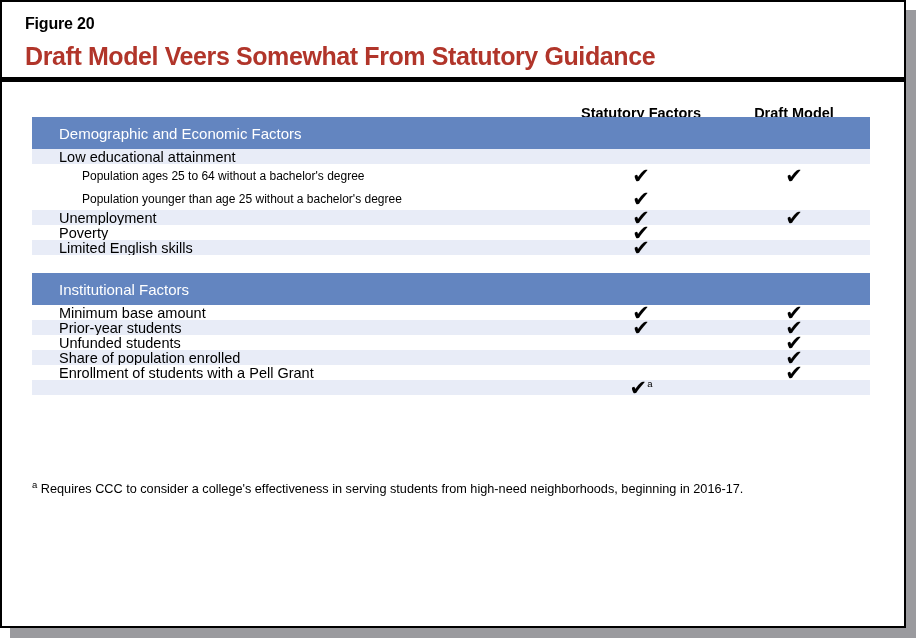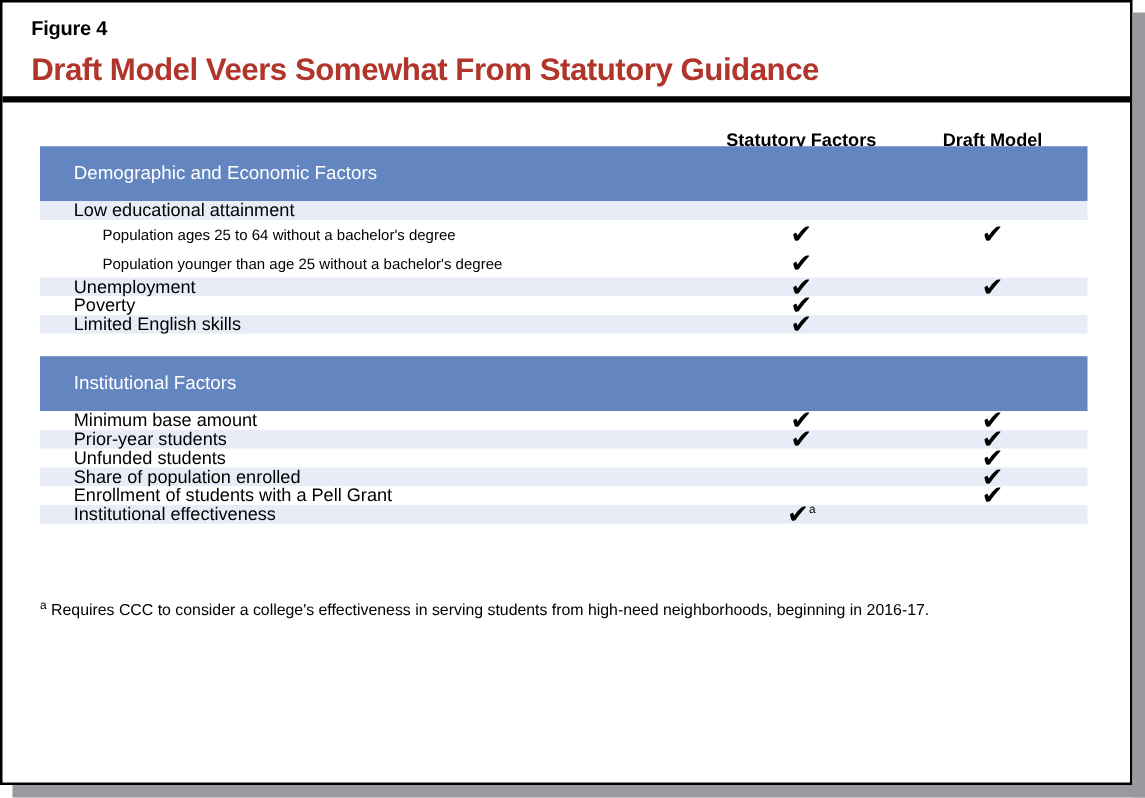--- a/index.html
+++ b/index.html
@@ -86,21 +86,21 @@
   .row {
     position: relative;
     height: 15px;
     margin: 0 30px 0 30px;
     width: 838px;
   }
   .row.shaded  { background: #e8ecf7; }
   .row.plain   { background: #ffffff; }
   .row.section {
     background: #6385c0;
-    height: 44px;
+    height: 32px;
   }
   .row.sub     { height: 23px; }
   .row.gap     { height: 18px; background: #ffffff; }
 
   .row-label {
     position: absolute;
     left: 27px;
     top: 50%;
     transform: translateY(-50%);
     font-size: 14.5px;
@@ -150,21 +150,21 @@
     font-size: 9.5px;
     vertical-align: super;
   }
 </style>
 </head>
 <body>
 
 <div id="figure-frame">
 
   <div id="title-block">
-    <div id="figure-label">Figure 4</div>
+    <div id="figure-label">Figure 20</div>
     <div id="figure-title">Draft Model Veers Somewhat From Statutory Guidance</div>
   </div>
 
   <div id="table-area">
     <div class="col-headers">
       <div class="col-head c1">Statutory Factors</div>
       <div class="col-head c2">Draft Model</div>
     </div>
     <div class="rows" id="rows-host">
         <div class="row section">
@@ -215,21 +215,20 @@
         </div>
         <div class="row shaded">
           <span class="row-label">Share of population enrolled</span>
           <span class="check c2">✔</span>
         </div>
         <div class="row plain">
           <span class="row-label">Enrollment of students with a Pell Grant</span>
           <span class="check c2">✔</span>
         </div>
         <div class="row shaded">
-          <span class="row-label">Institutional effectiveness</span>
           <span class="check c1">✔<sup>a</sup></span>
         </div>
       </div>
   </div>
 
   <div id="footnote">
     <sup>a</sup>
     <span>Requires CCC to consider a college's effectiveness in serving students from high-need neighborhoods, beginning in 2016-17.</span>
   </div>
 

